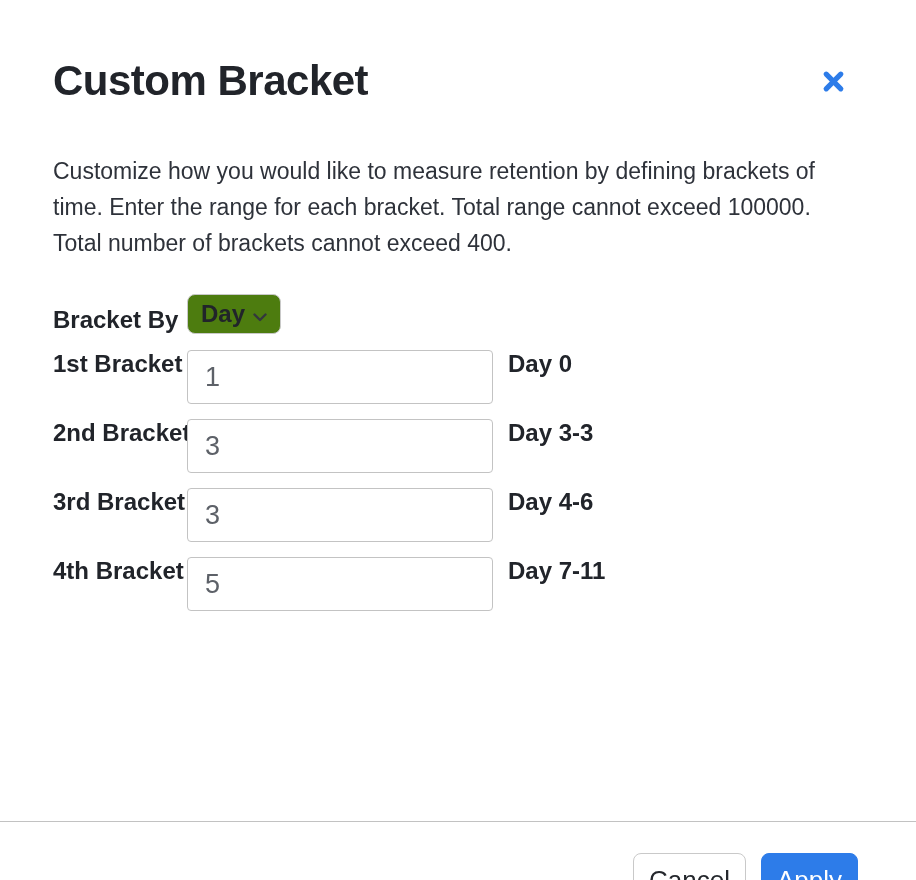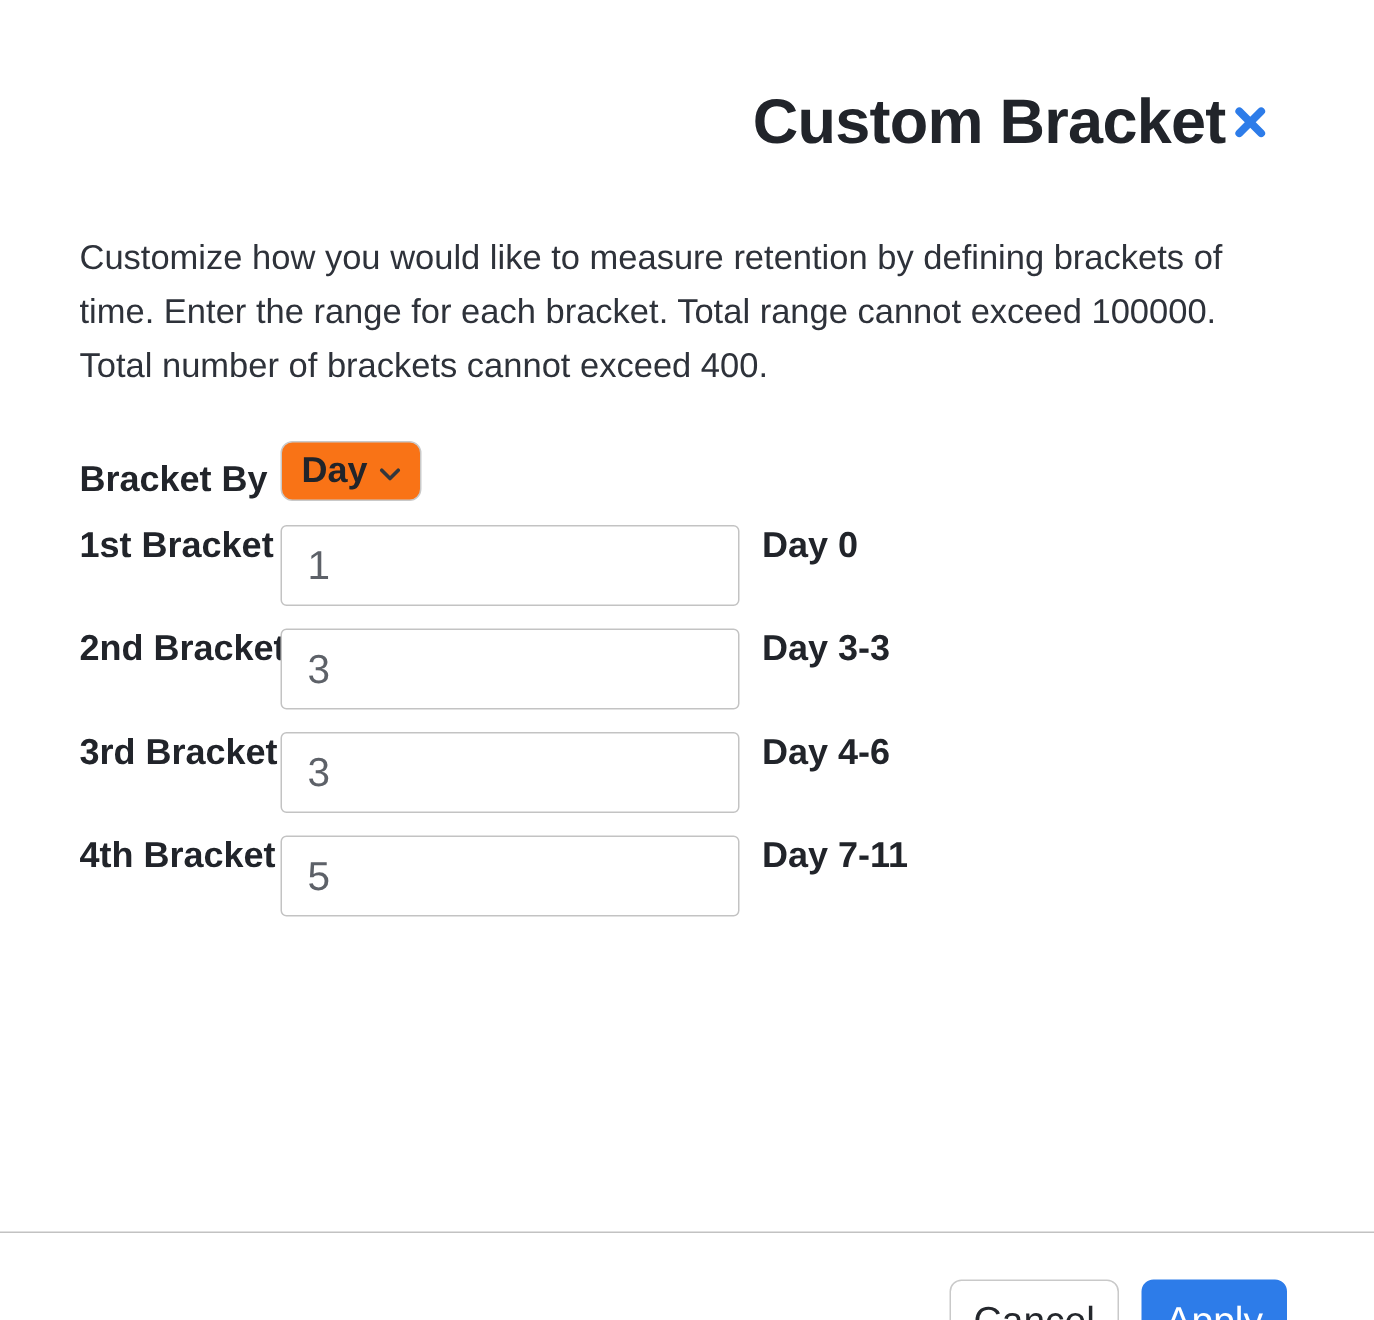--- a/index.html
+++ b/index.html
@@ -9,21 +9,21 @@
     font-family: "Liberation Sans", sans-serif;
     overflow: hidden;
   }
   .modal {
     position: relative;
     width: 916px; height: 880px;
     background: #ffffff;
   }
   .modal-header {
     display: flex;
-    justify-content: flex-end;
+    justify-content: space-between;
     align-items: flex-start;
     margin: 57px 66px 0 53px;
   }
   .modal-title {
     font-size: 42px;
     line-height: 48px;
     font-weight: 700;
     color: #21242a;
     letter-spacing: -0.5px;
   }
@@ -53,21 +53,21 @@
     font-size: 24px;
     font-weight: 700;
     color: #21242a;
   }
   .dropdown {
     display: inline-flex;
     align-items: center;
     gap: 8px;
     height: 40px;
     padding: 0 13px;
-    background: #f97316;
+    background: #4d7c0f;
     border: 1px solid #c9c9c9;
     border-radius: 8px;
     font-size: 24px;
     font-weight: 700;
     color: #21242a;
     cursor: pointer;
   }
   .bracket-row {
     display: flex;
     align-items: flex-start;

